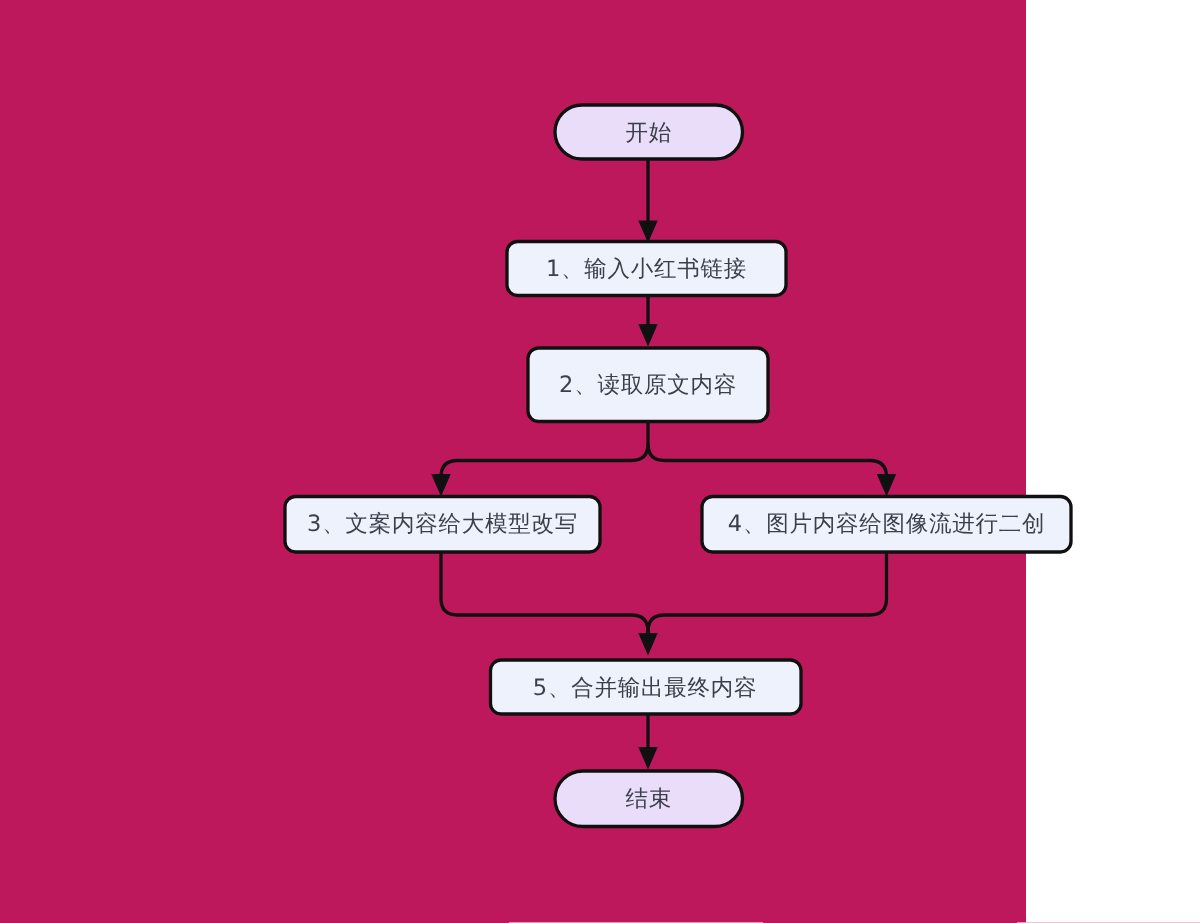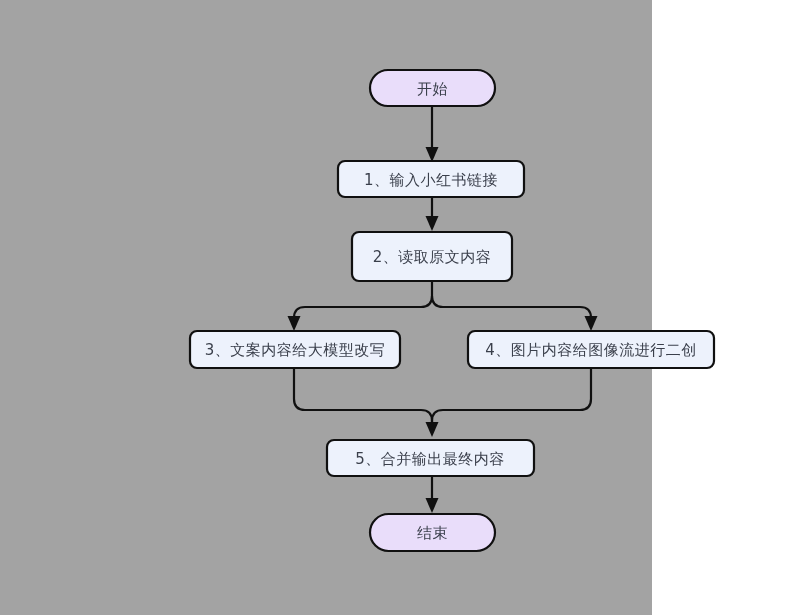--- a/index.html
+++ b/index.html
@@ -10,21 +10,22 @@
   body {
     width: 800px;
     height: 615px;
     overflow: hidden;
     font-family: "DejaVu Sans", "Liberation Sans", sans-serif;
   }
   #flowchart-canvas {
     position: relative;
     width: 652px;
     height: 615px;
-    background: #a3a3a3;
+    background: #be185d;
+    padding-left: 32px;
   }
   svg.diagram {
     position: absolute;
     top: 0;
     left: 0;
     width: 800px;
     height: 615px;
     display: block;
   }
   .node-shape {

